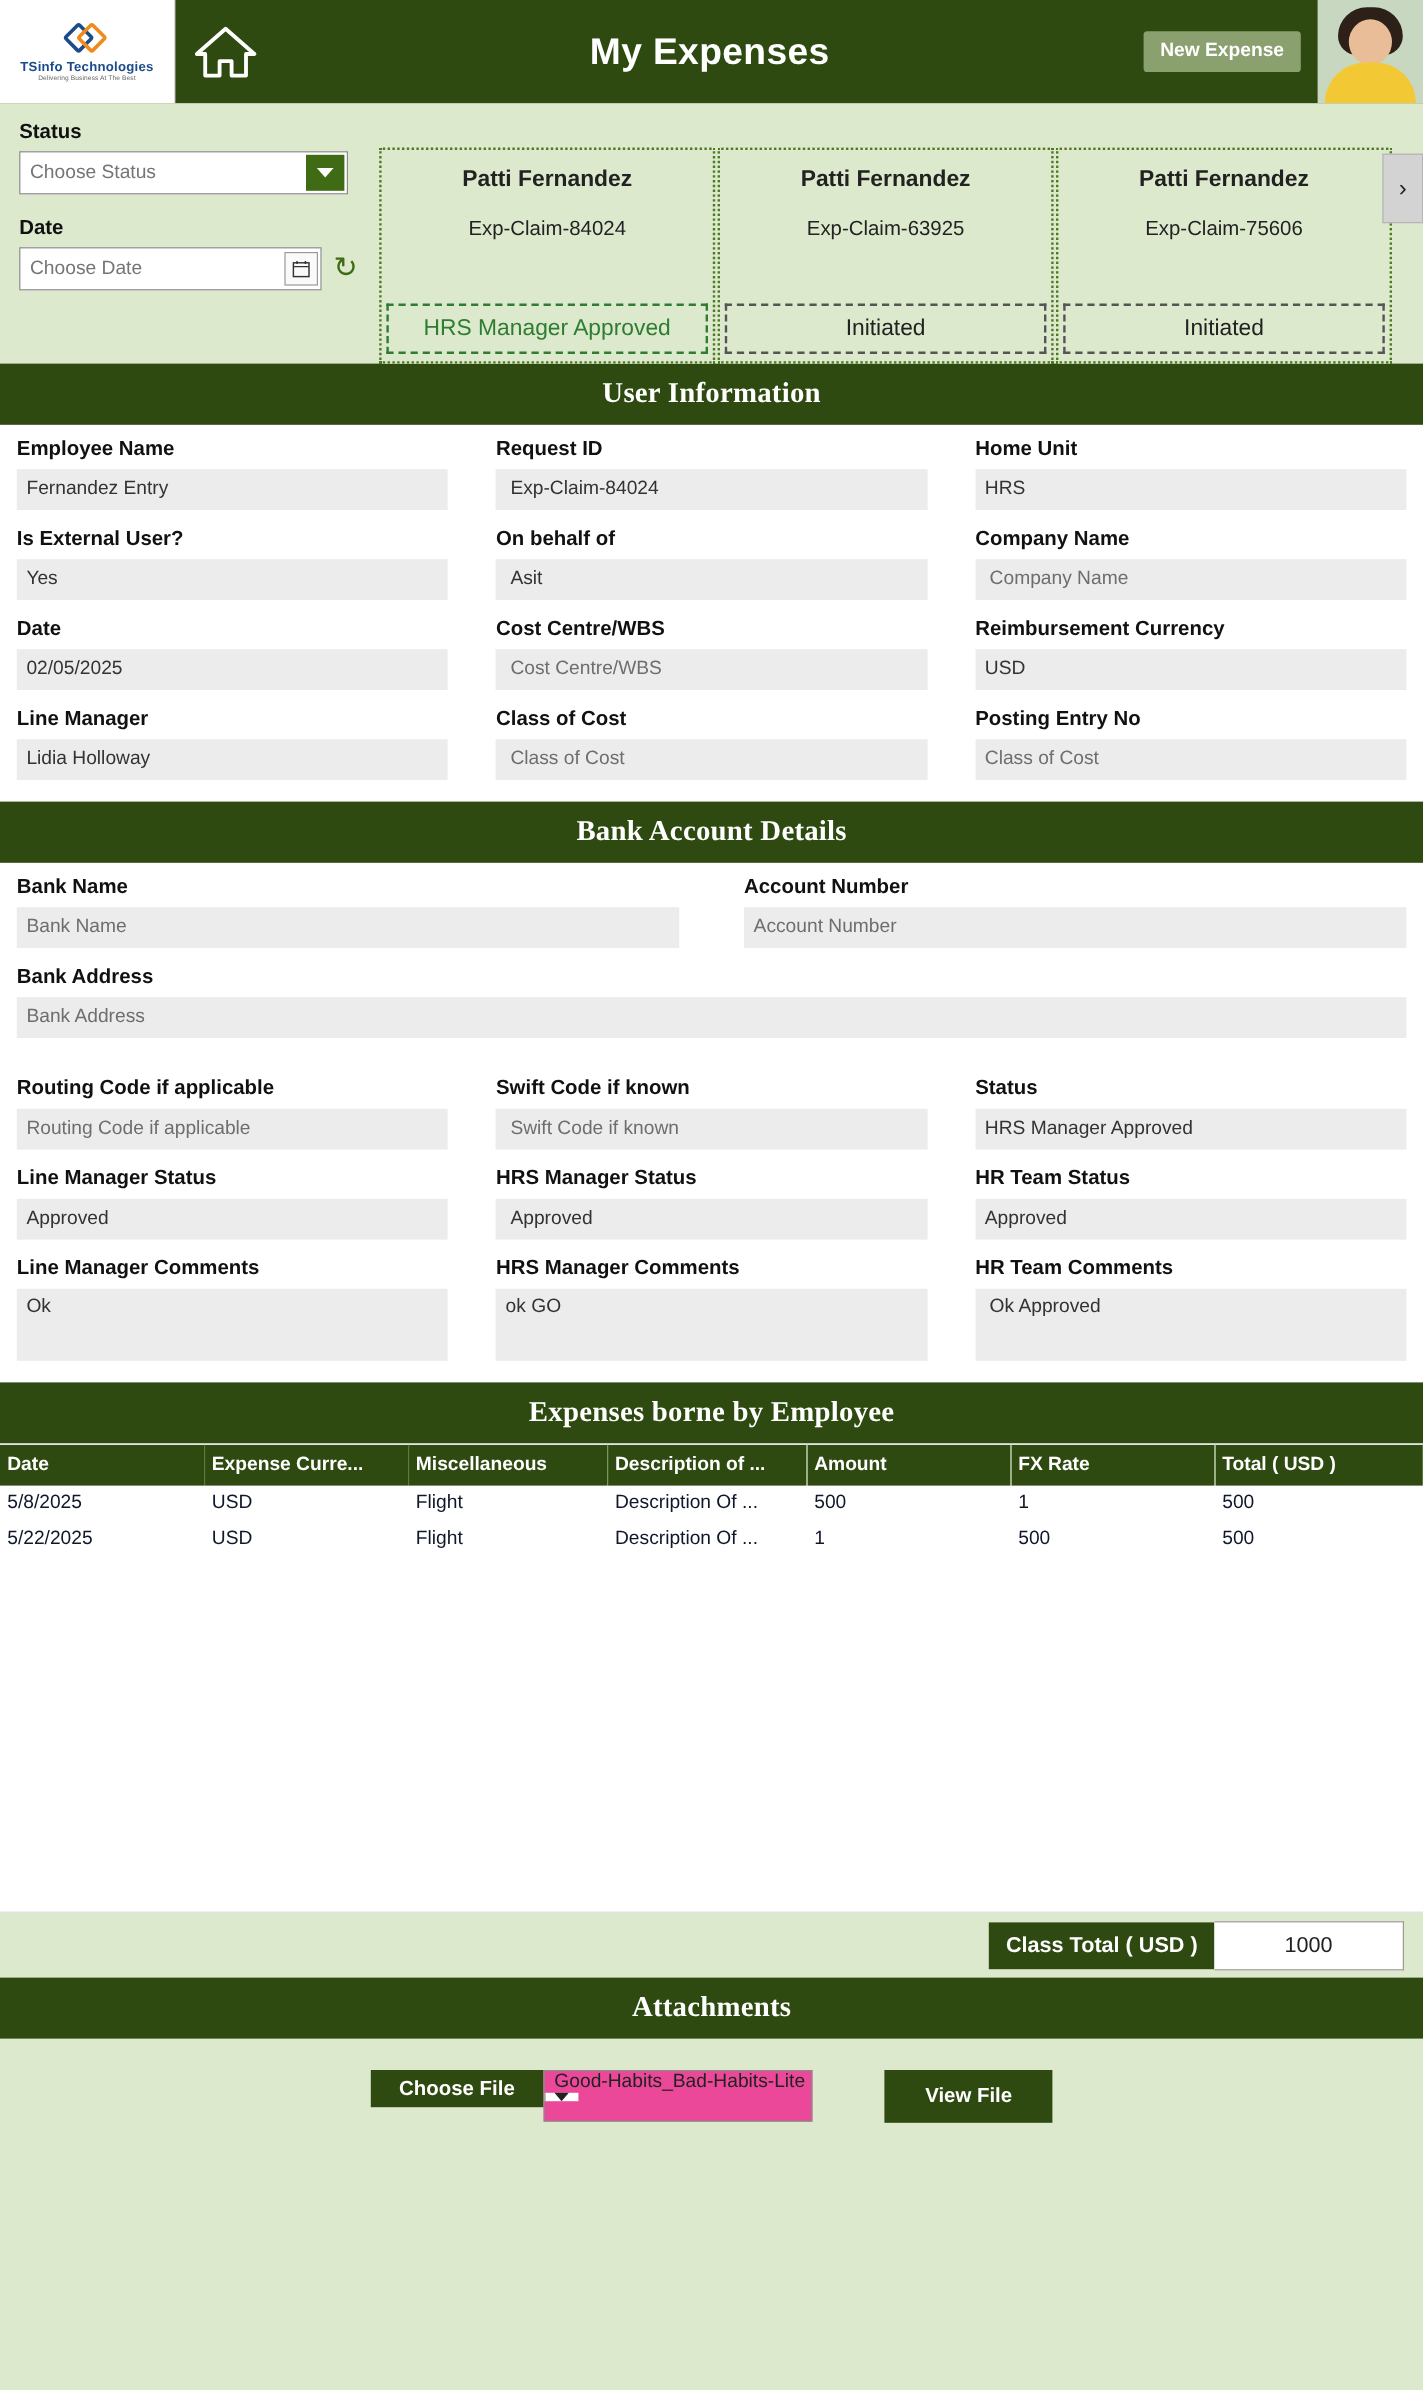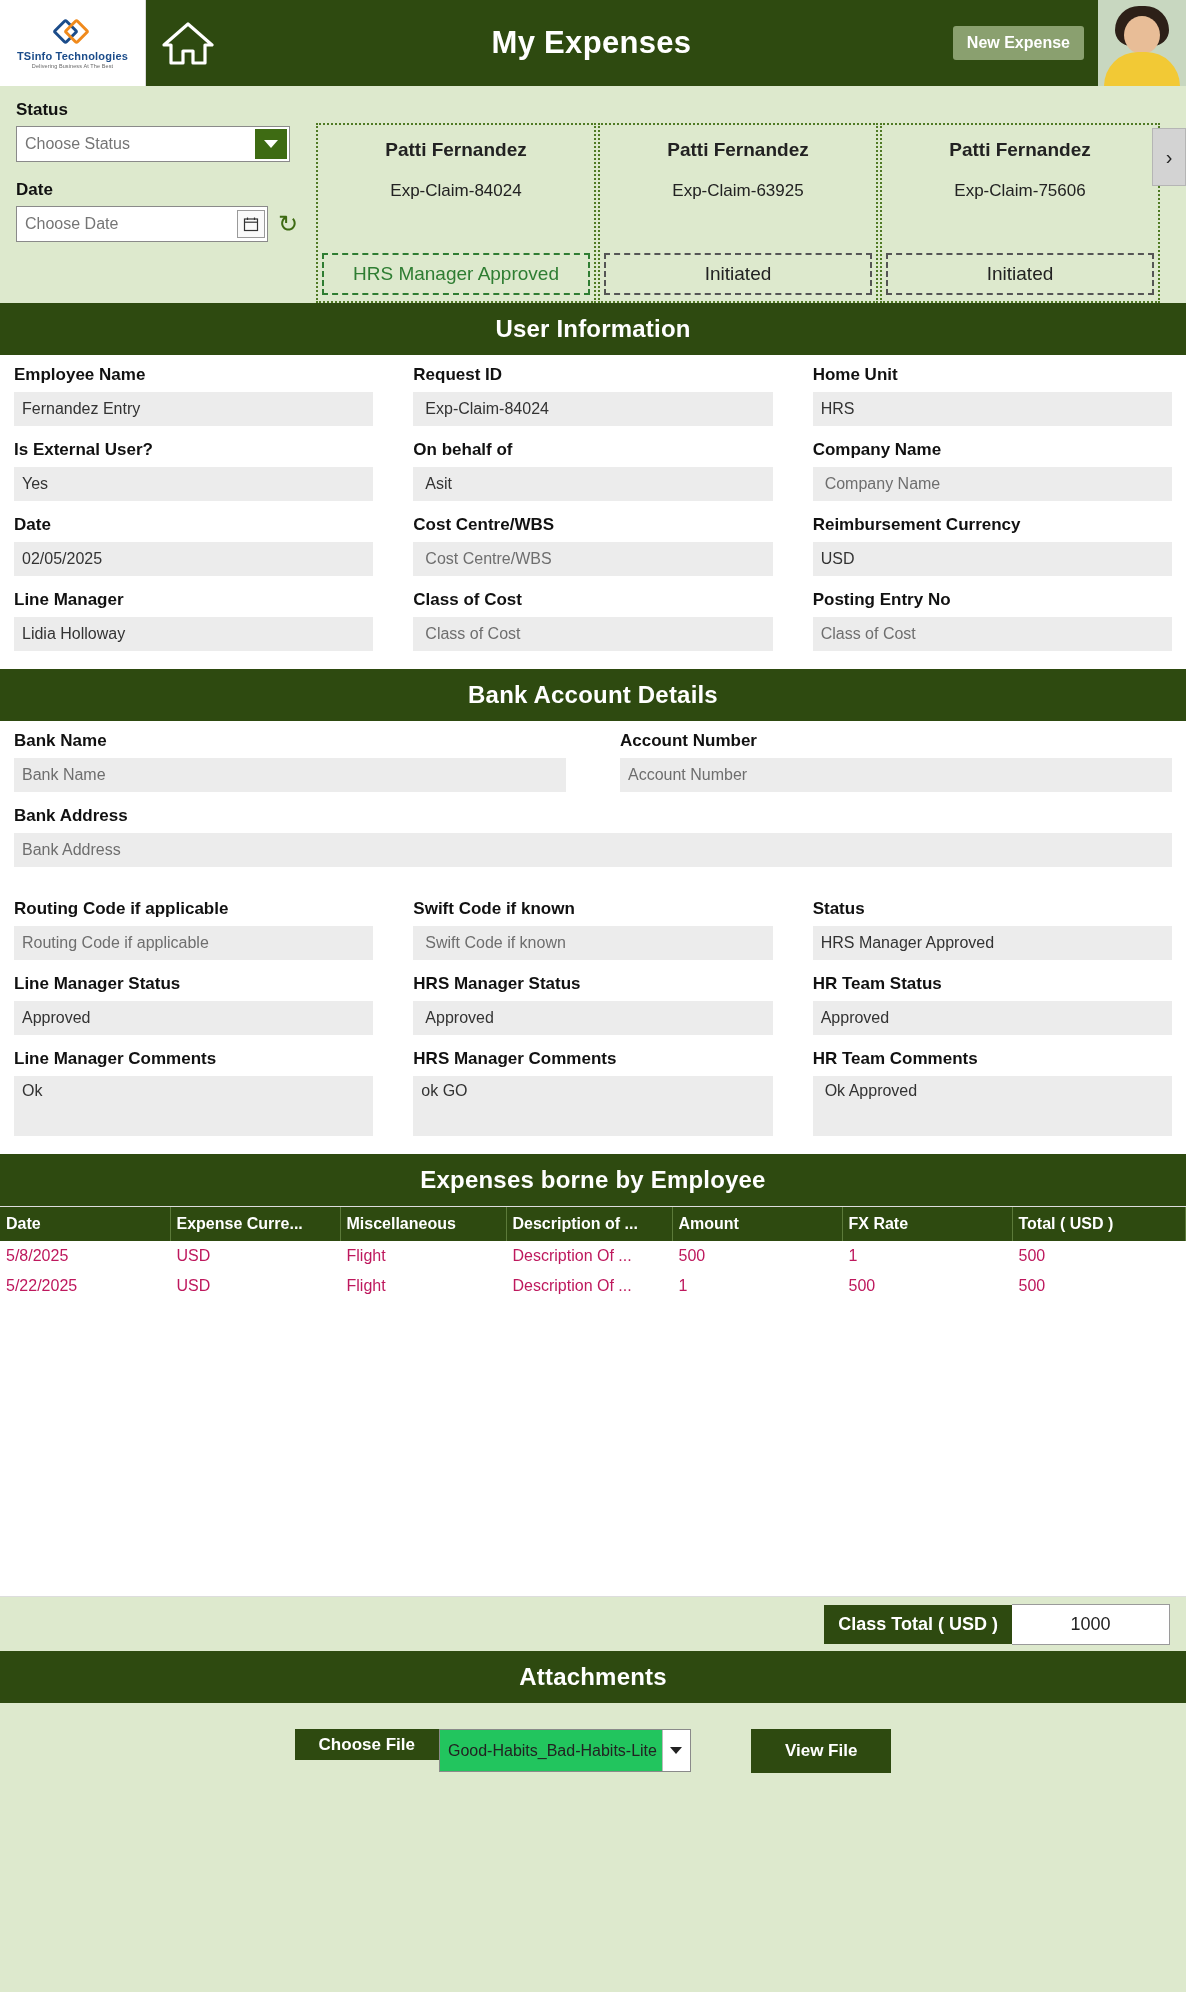--- a/index.html
+++ b/index.html
@@ -249,20 +249,21 @@
 
   
   .section-bar {
     background: #2e4a10;
     color: #ffffff;
     font-size: 24px;
     font-weight: bold;
     text-align: center;
     padding: 12px 0;
     letter-spacing: .2px;
+    font-family: Liberation Serif, serif;
   }
 
   
   .grid3 {
     display: grid;
     grid-template-columns: 1fr 1fr 1fr;
     column-gap: 40px;
     row-gap: 0;
     padding: 10px 14px 4px 14px;
   }
@@ -310,21 +311,21 @@
     text-align: left;
     font-weight: bold;
     padding: 8px 6px;
     border-right: 1px solid #5c7a3a;
     white-space: nowrap;
     overflow: hidden;
     text-overflow: ellipsis;
   }
   tbody td {
     padding: 6px 6px;
-    color: #be185d;
+    color: #0f172a;
     border-right: 1px solid transparent;
     white-space: nowrap;
     overflow: hidden;
     text-overflow: ellipsis;
     margin-left: 12px;
   }
   .table-body-area {
     height: 296px;
     background: #ffffff;
     border-bottom: 1px solid #ddd;
@@ -372,22 +373,23 @@
     font-size: 17px;
     padding: 12px 34px;
     border: none;
     cursor: pointer;
     font-family: "Liberation Sans", sans-serif;
   }
   .file-combo {
     display: flex;
     align-items: stretch;
     border: 1px solid #8a8a8a;
-    background: #22c55e;
+    background: #ec4899;
     height: 43px;
+    flex-direction: column;
   }
   .file-combo .fname {
     width: 222px;
     display: flex;
     align-items: center;
     padding: 0 8px;
     font-size: 16px;
     color: #222;
     overflow: hidden;
     white-space: nowrap;

